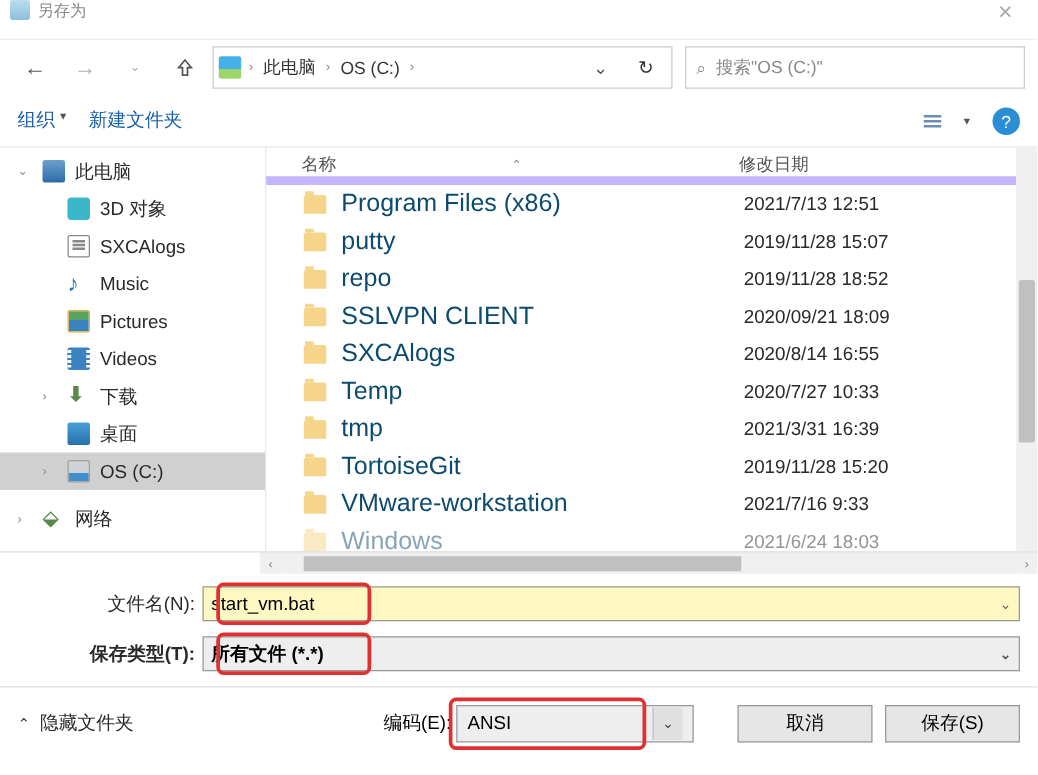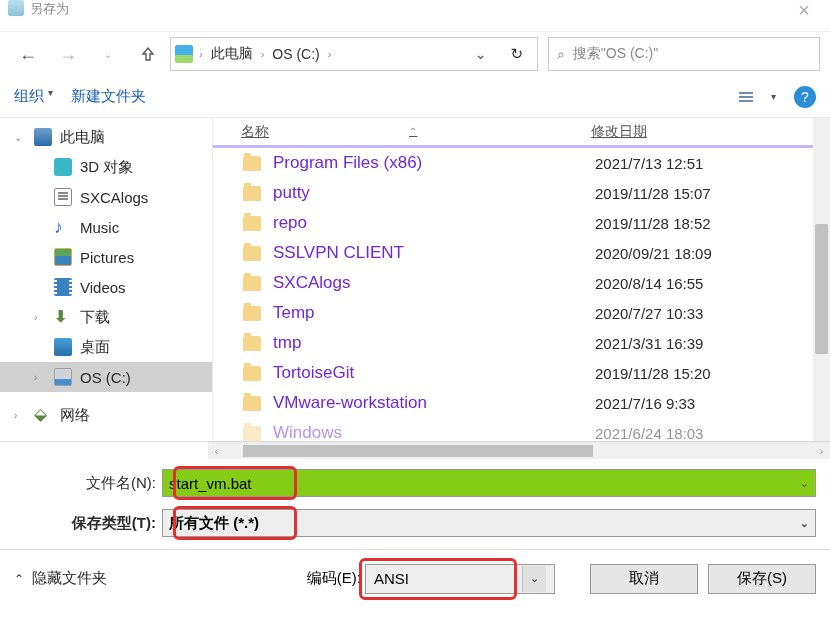--- a/index.html
+++ b/index.html
@@ -48,44 +48,44 @@
 .ico-pic { background: linear-gradient(#5aa462 0 45%, #3a82c0 45%); border-radius: 2px; border: 1px solid #d8b040; }
 .ico-vid { background: #3a82c0; border-radius: 2px; position: relative; }
 .ico-vid::before, .ico-vid::after { content: ""; position: absolute; top: 2px; bottom: 2px; width: 3px; background: repeating-linear-gradient(#fff 0 2px, #3a82c0 2px 4px); }
 .ico-vid::before { left: 0; } .ico-vid::after { right: 0; }
 .ico-down { color: #5a8a48; font-size: 16px; line-height: 18px; font-weight: bold; }
 .ico-desk { background: linear-gradient(#4aa0d8,#2670aa); border-radius: 2px; }
 .ico-drive { background: linear-gradient(#d0d4d8 0 60%, #4090d0 60%); border: 1px solid #a0a0a0; border-radius: 2px; }
 .ico-net { color: #5a8a48; font-size: 17px; line-height: 18px; }
 
 .filepane { flex: 1; display: flex; flex-direction: column; border-left: 1px solid #e8e8e8; position: relative; }
-.colhead { height: 30px; display: flex; align-items: center; font-size: 14px; color: #555; border-bottom: 3px solid #c4b5fd; text-decoration: underline; }
+.colhead { height: 30px; display: flex; align-items: flex-end; font-size: 14px; color: #555; border-bottom: 7px solid #c4b5fd; }
 .col-name { padding-left: 28px; width: 378px; display: flex; align-items: center; gap: 80px; }
 .col-sort { font-size: 10px; color: #888; margin-left: 60px; }
 .col-date { }
 .filelist { flex: 1; overflow: hidden; }
 .file-row { height: 30px; display: flex; align-items: center; }
 .f-ico { width: 18px; height: 15px; background: #f5d58a; border-radius: 2px 2px 0 0; margin-left: 30px; margin-right: 12px; position: relative; }
 .f-ico::before { content: ""; position: absolute; top: -3px; left: 1px; width: 7px; height: 3px; background: #f5d58a; border-radius: 1px 1px 0 0; }
-.f-name { width: 322px; font-size: 17px; color: #6d28d9; }
+.f-name { width: 322px; font-size: 20px; color: #0c4a6e; }
 .f-date { font-size: 15px; color: #2a2a2a; }
 
 .vsbar { width: 17px; background: #f0f0f0; position: relative; }
 .vsbar .thumb { position: absolute; left: 2px; right: 2px; top: 106px; height: 130px; background: #c0c0c0; border-radius: 2px; }
 
 .hsbar-row { height: 17px; display: flex; margin-left: 208px; border-top: 1px solid #e8e8e8; }
 .hs-left { width: 17px; background: #f0f0f0; display: flex; align-items: center; justify-content: center; font-size: 10px; color: #888; }
 .hs-track { flex: 1; background: #f0f0f0; position: relative; }
 .hs-track .thumb { position: absolute; top: 2px; bottom: 2px; left: 18px; width: 350px; background: #c0c0c0; }
 .hs-right { width: 17px; background: #f0f0f0; display: flex; align-items: center; justify-content: center; font-size: 10px; color: #888; }
 
 .bottom { padding: 10px 14px 0; }
 .formrow { display: flex; align-items: center; margin-bottom: 12px; }
 .formrow .lbl { width: 148px; text-align: right; padding-right: 6px; font-size: 15px; color: #2a2a2a; }
-.formrow .field { flex: 1; height: 28px; border: 1px solid #999; background: #84cc16; display: flex; align-items: center; padding: 0 6px; position: relative; font-size: 15px; }
+.formrow .field { flex: 1; height: 28px; border: 1px solid #999; background: #fef9c3; display: flex; align-items: center; padding: 0 6px; position: relative; font-size: 15px; }
 .formrow .field .drop { margin-left: auto; font-size: 11px; color: #555; }
 .redbox { position: absolute; border: 3px solid #e03030; border-radius: 6px; pointer-events: none; }
 .rb1 { left: 159px; top: -3px; width: 124px; height: 34px; }
 .rb2 { left: 159px; top: -3px; width: 124px; height: 34px; }
 
 .footer { height: 58px; display: flex; align-items: center; padding: 0 14px; border-top: 1px solid #e0e0e0; margin-top: 6px; }
 .hide-toggle { display: flex; align-items: center; gap: 8px; font-size: 15px; color: #2a2a2a; }
 .hide-toggle .caret { font-size: 12px; color: #333; }
 .enc-lbl { margin-left: auto; margin-right: 4px; font-size: 15px; }
 .enc-wrap { position: relative; margin-right: 25px; }

